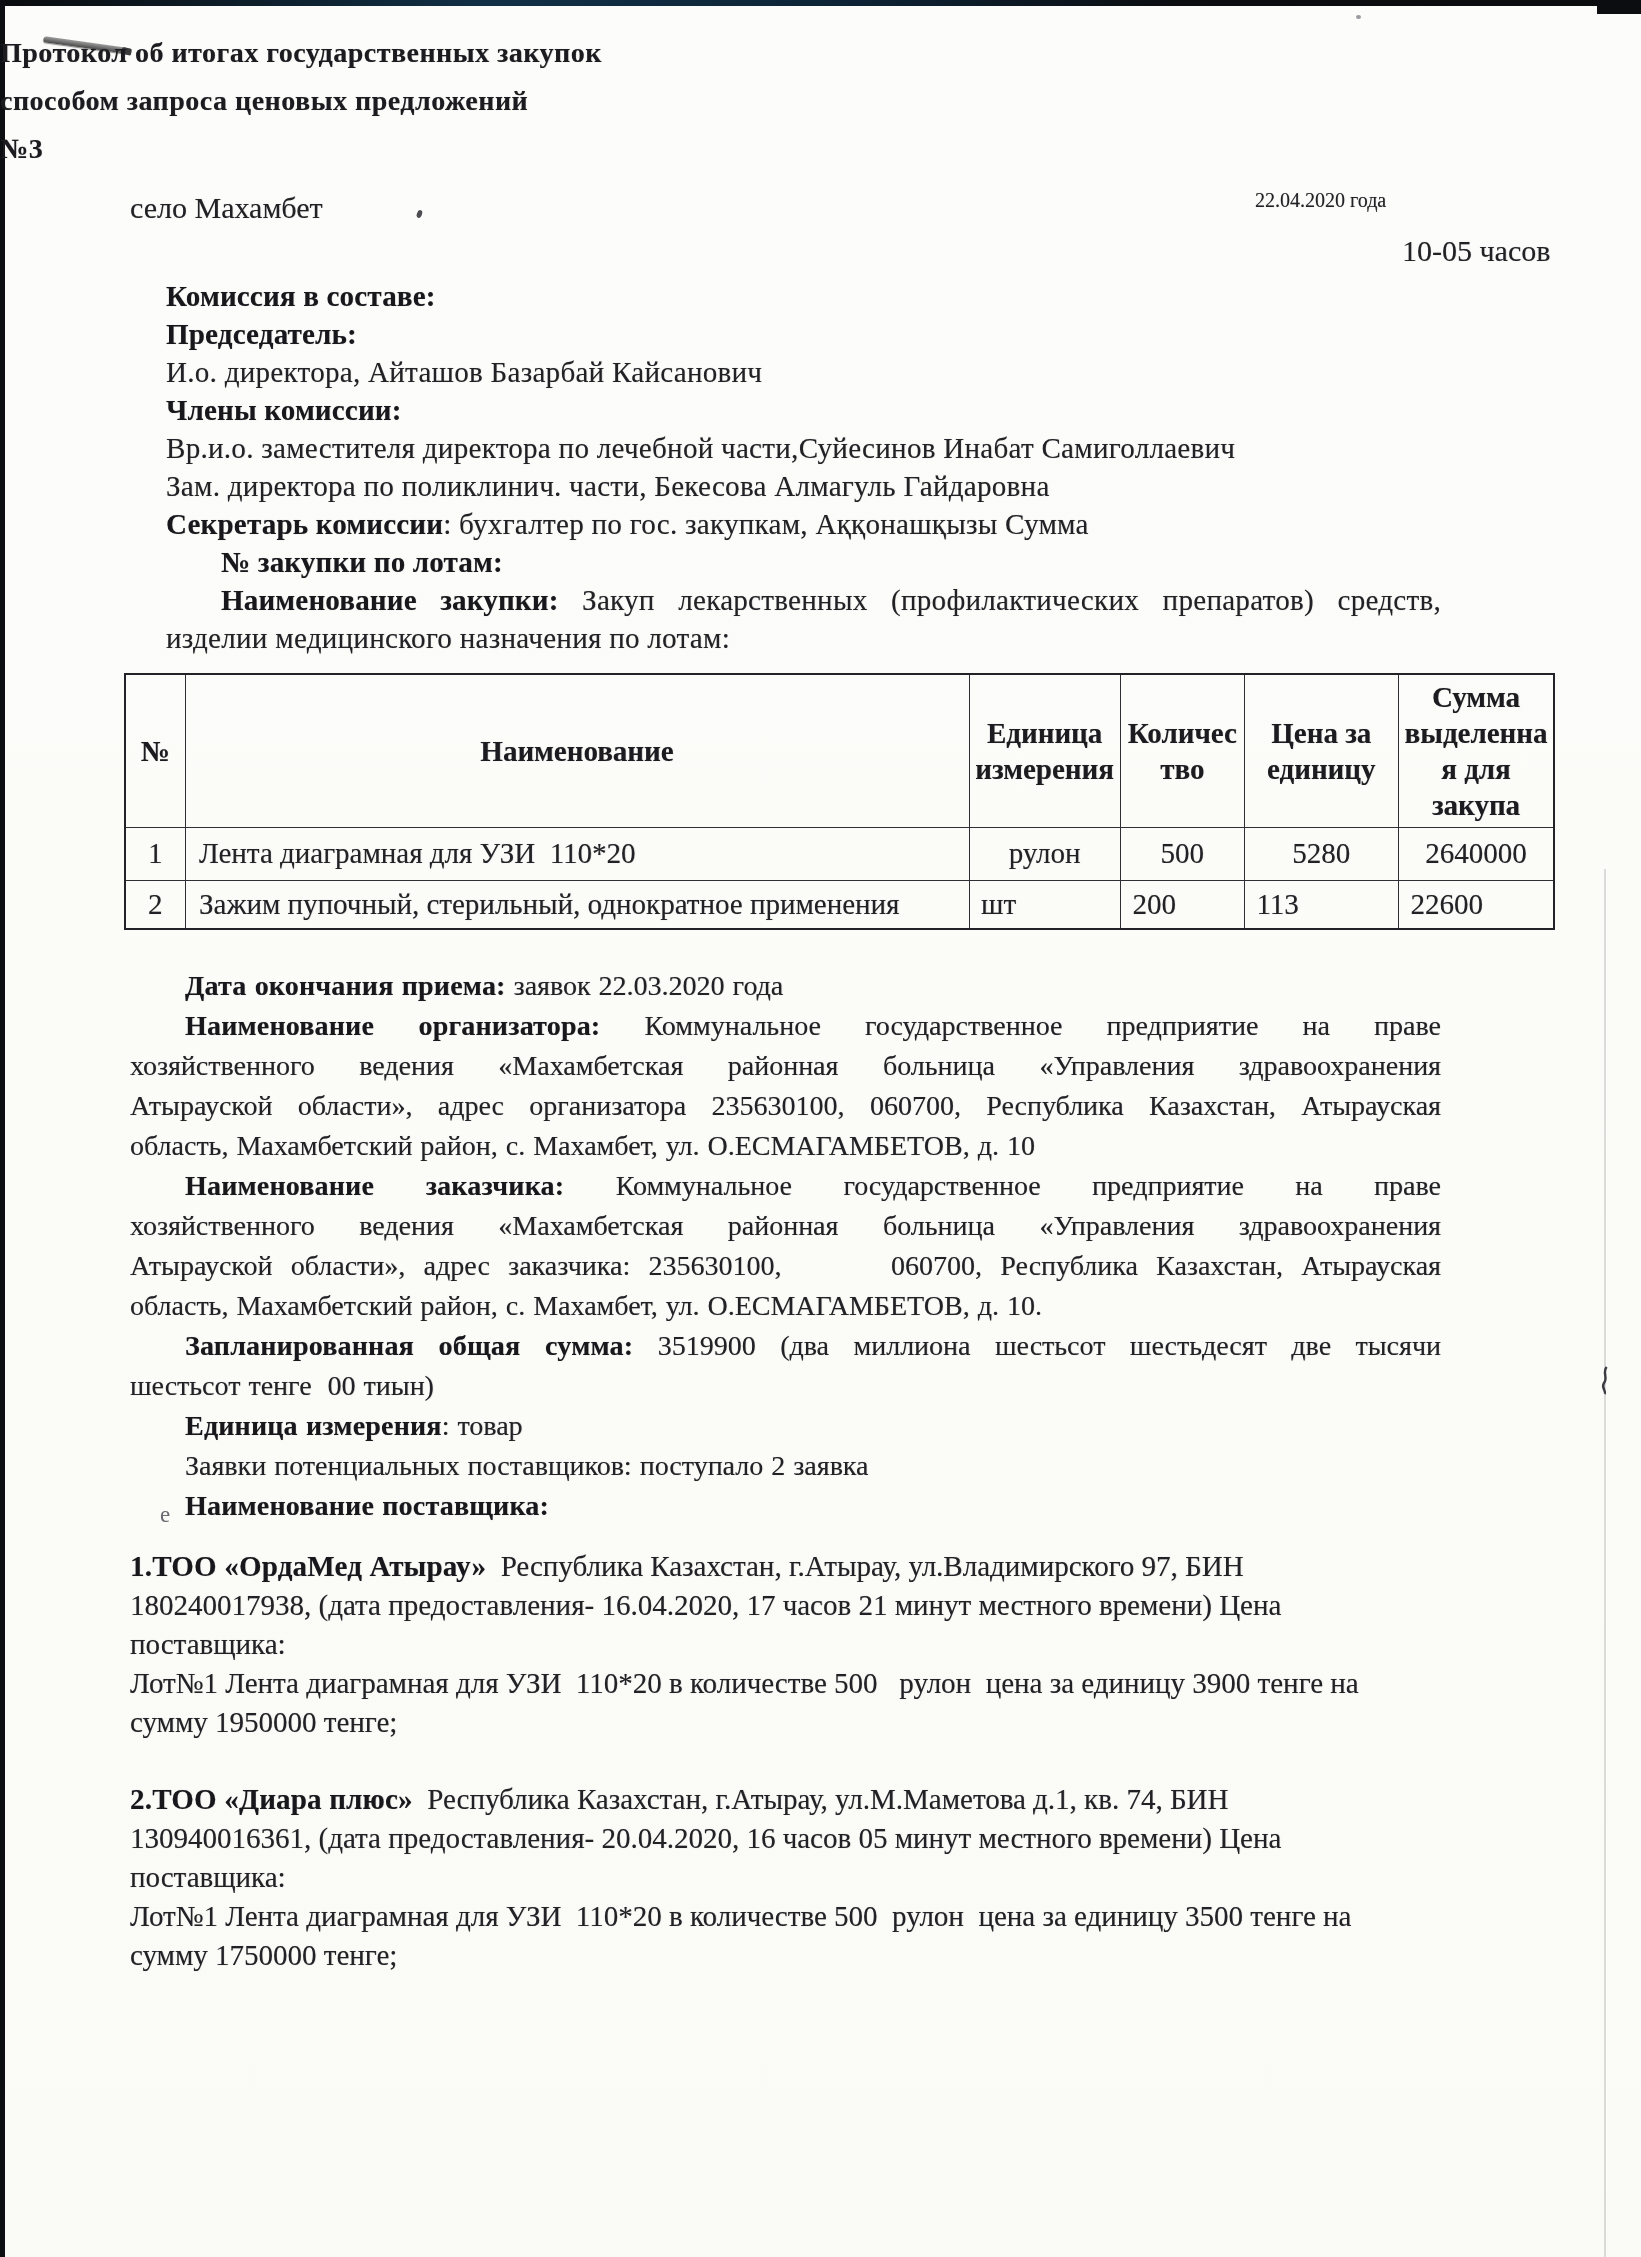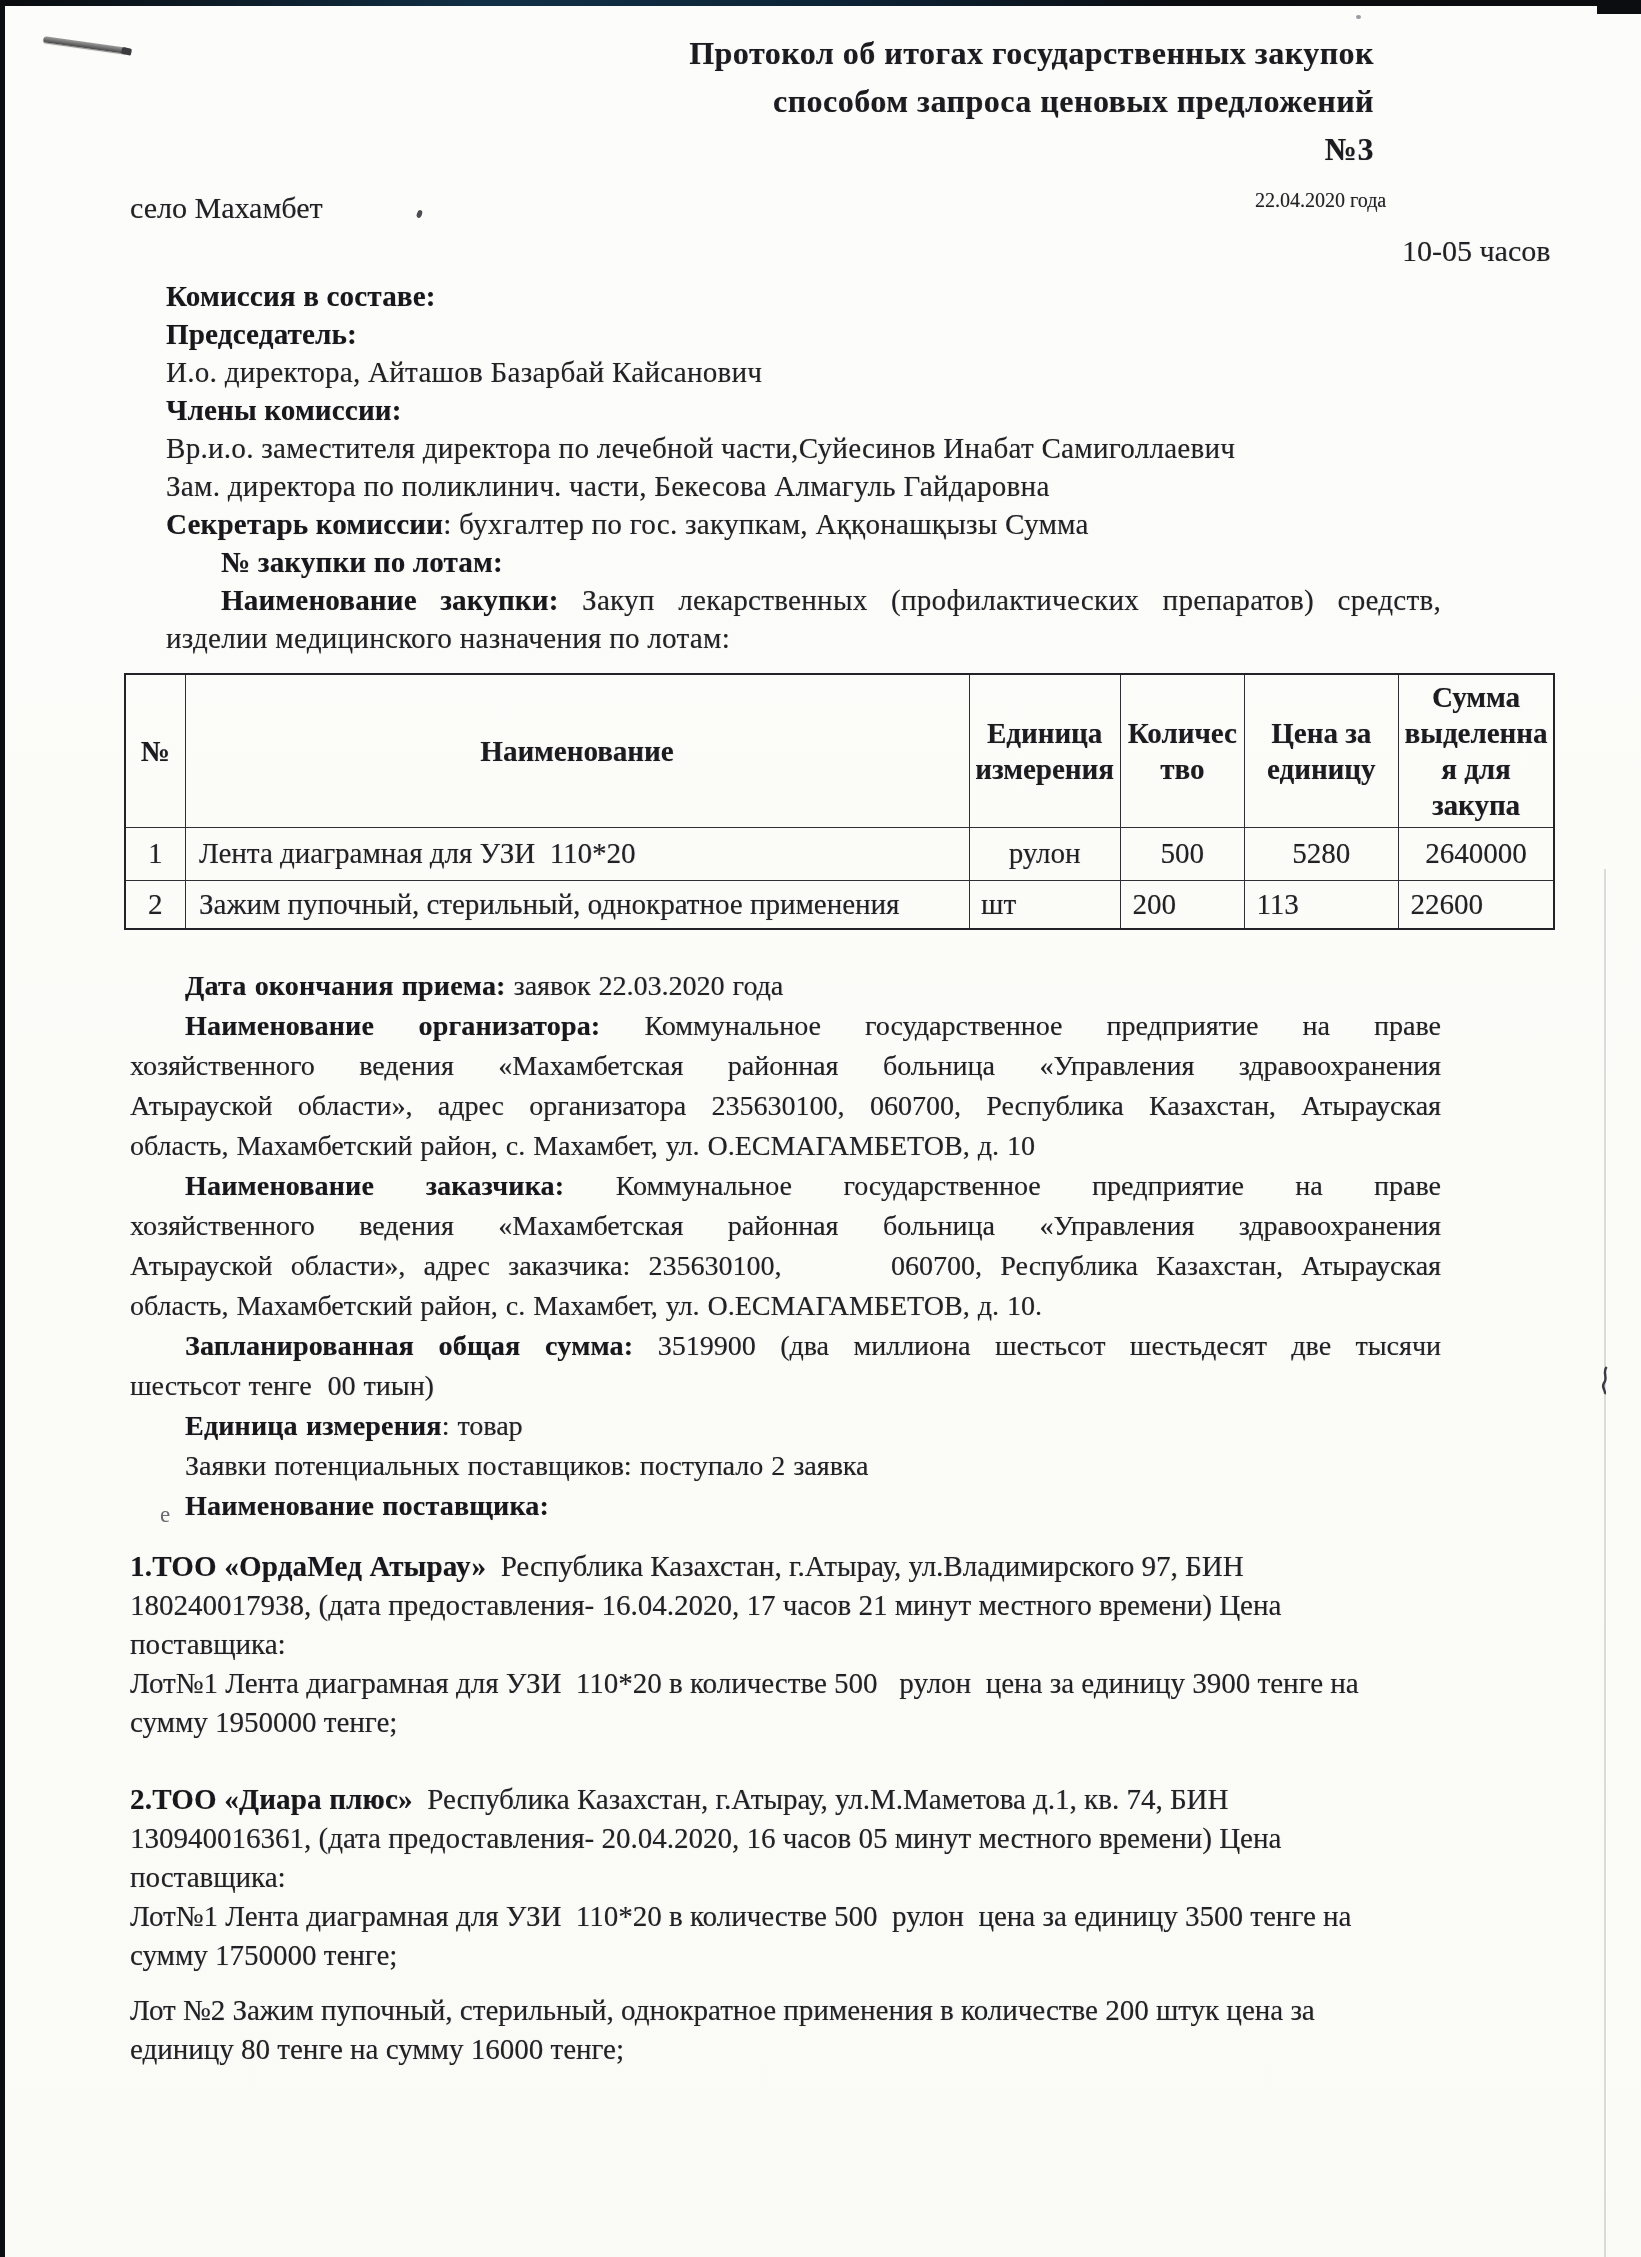--- a/index.html
+++ b/index.html
@@ -25,22 +25,22 @@
     background:rgba(105,105,115,0.22); }
   .ink-squiggle { position:absolute; left:1598px; top:1365px; }
   .ink-dot { position:absolute; left:417px; top:210px; width:4.8px; height:7.7px;
     background:#4c4c52; border-radius:50% 50% 60% 40%; transform:rotate(18deg); }
   .speck { position:absolute; left:1356px; top:15.4px; width:4.8px; height:3.9px;
     background:#9a9aa0; border-radius:50%; }
   .stray-letter { position:absolute; left:160px; top:1502px; font-size:23px; color:#6a6a72;
     text-shadow:none; }
 
   
-  .title { position:absolute; top:29px; left:0; width:1374px; text-align:right;
-    font-weight:bold; font-size:32px; line-height:48px; letter-spacing:0.5px; color:#1b1b20; }
+  .title { position:absolute; top:29px; left:0; width:1374px; text-align:left;
+    font-weight:bold; font-size:28px; line-height:48px; letter-spacing:0.5px; color:#1b1b20; }
 
   
   .meta-place { position:absolute; left:130px; top:191px; font-size:30px; }
   .meta-date  { position:absolute; left:1255px; top:189px; font-size:20px; }
   .meta-time  { position:absolute; left:1402px; top:234px; font-size:30px; }
 
   
   .commission { position:absolute; left:130px; top:277px; width:1311px;
     font-size:29px; line-height:38px; letter-spacing:0.3px; }
   .commission .line { height:38px; white-space:nowrap;margin-left:36px; }
@@ -179,19 +179,15 @@
   </div>
 
   <div class="sup sup2">
     <div class="line"><b>2.ТОО «Диара плюс»</b><span>&nbsp; Республика Казахстан, г.Атырау, ул.М.Маметова д.1, кв. 74, БИН</span></div>
     <div class="line">130940016361, (дата предоставления- 20.04.2020, 16 часов 05 минут местного времени) Цена</div>
     <div class="line">поставщика:</div>
     <div class="line">Лот№1 Лента диаграмная для УЗИ&nbsp; 110*20 в количестве 500&nbsp; рулон&nbsp; цена за единицу 3500 тенге на</div>
     <div class="line">сумму 1750000 тенге;</div>
   </div>
 
-  <div class="sup lot2">
-    <div class="line">Лот №2 Зажим пупочный, стерильный, однократное применения в количестве 200 штук цена за</div>
-    <div class="line">единицу 80 тенге на сумму 16000 тенге;</div>
-  </div>
 
 </div>
 
 
 </body></html>

